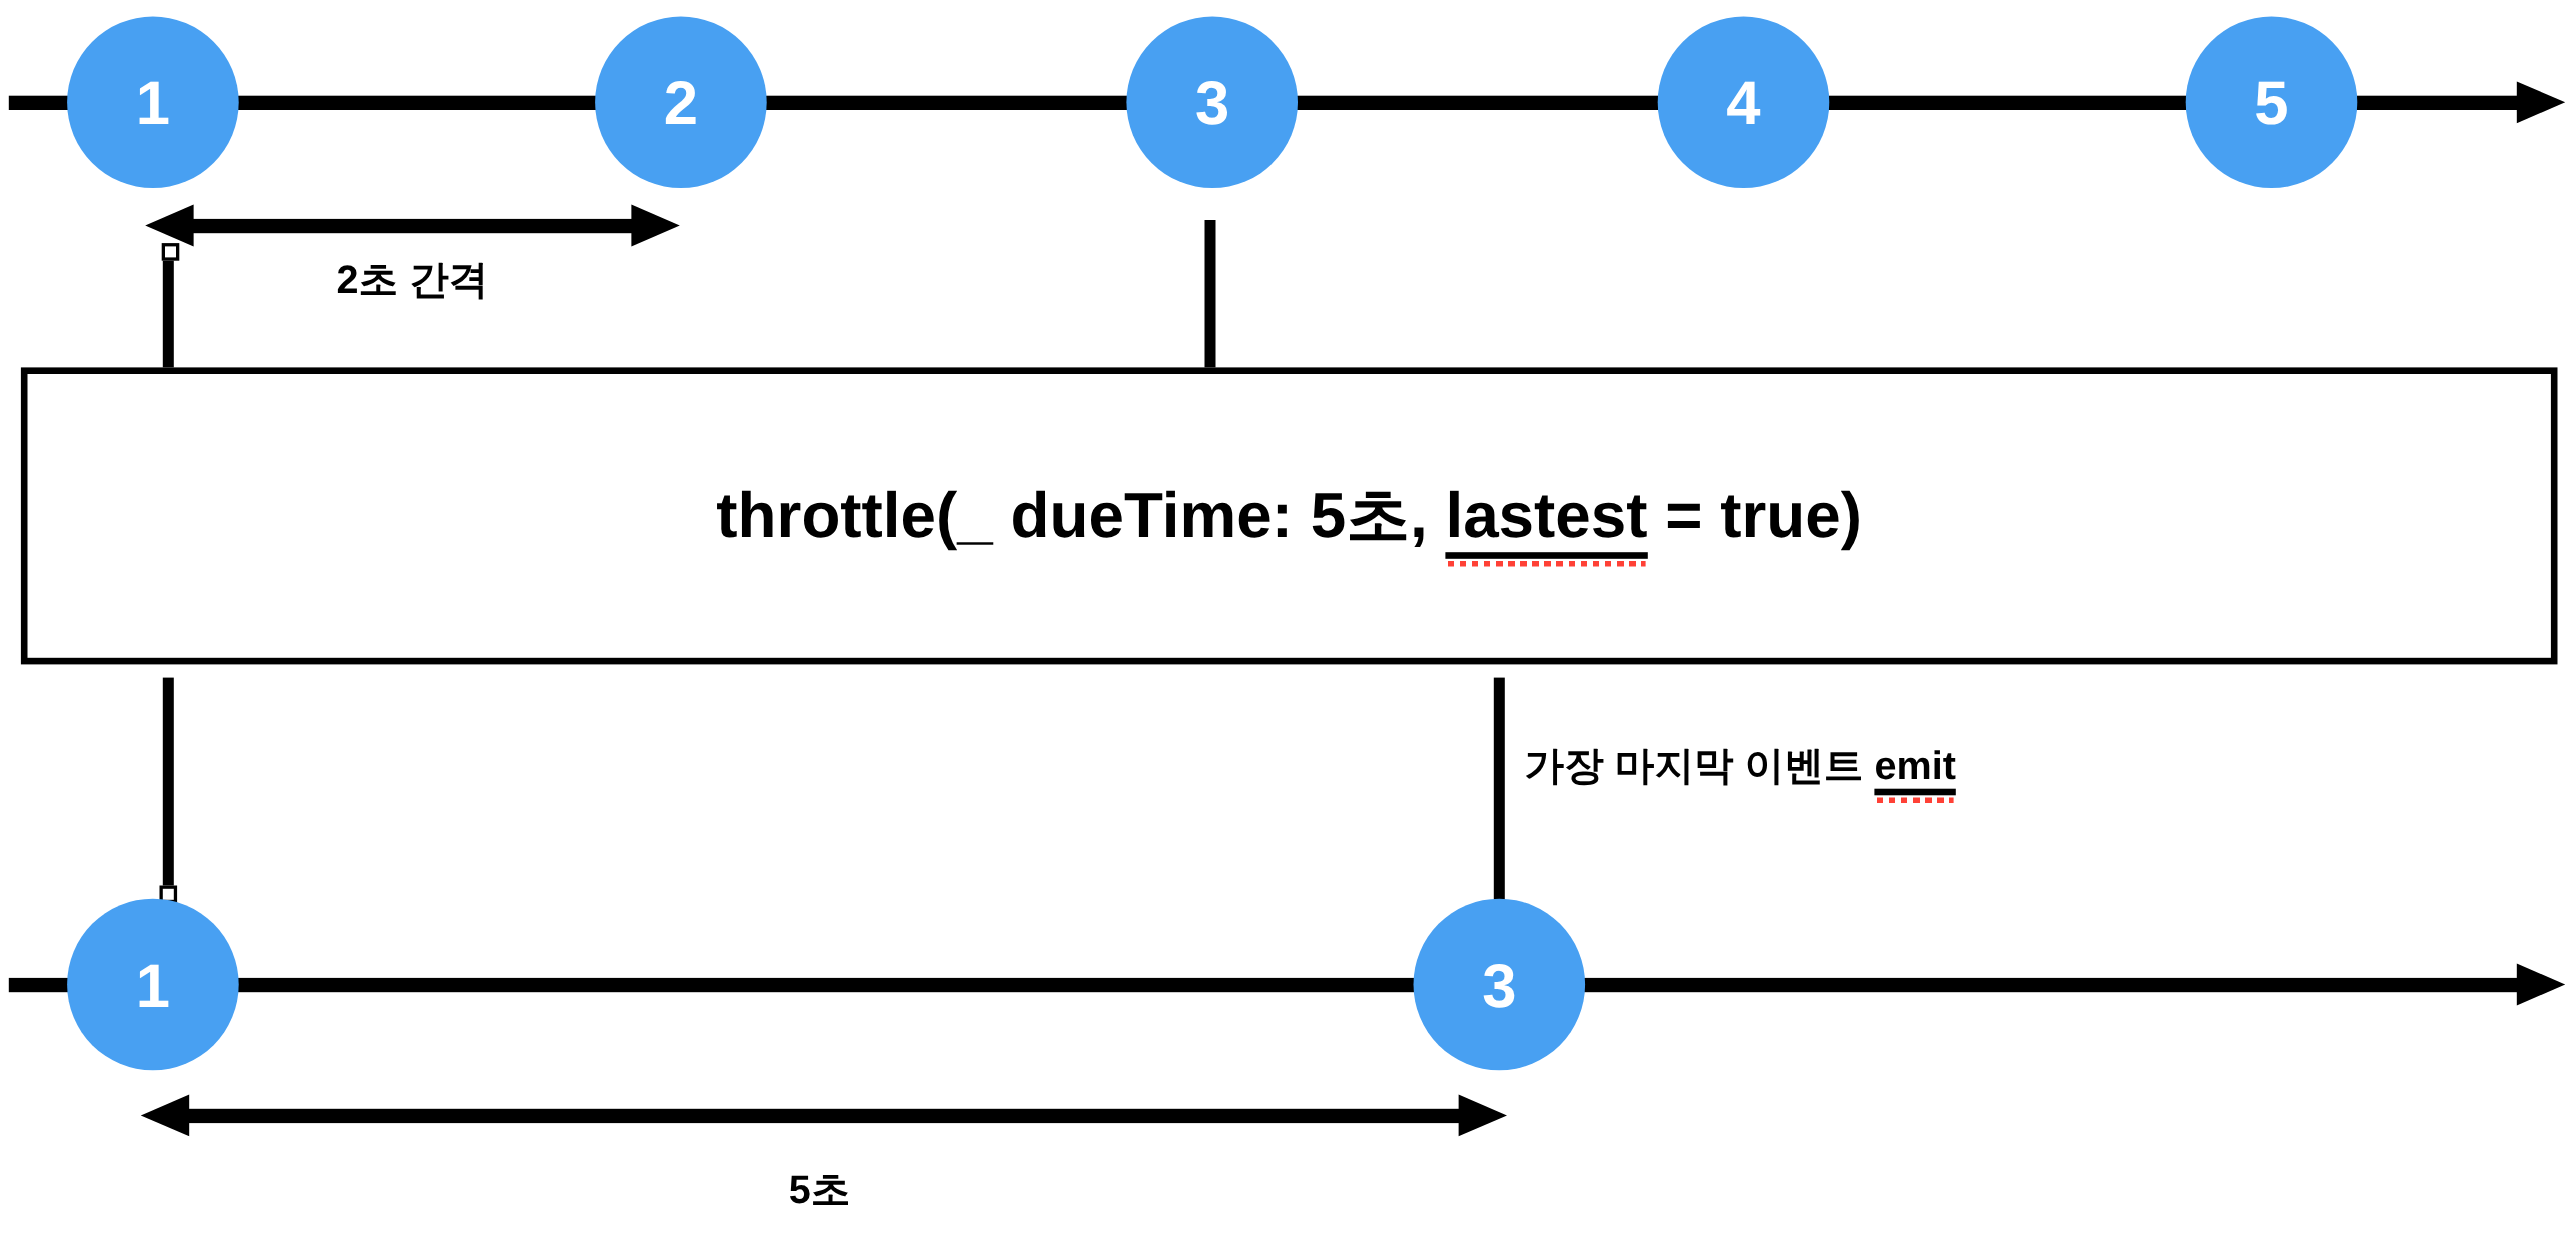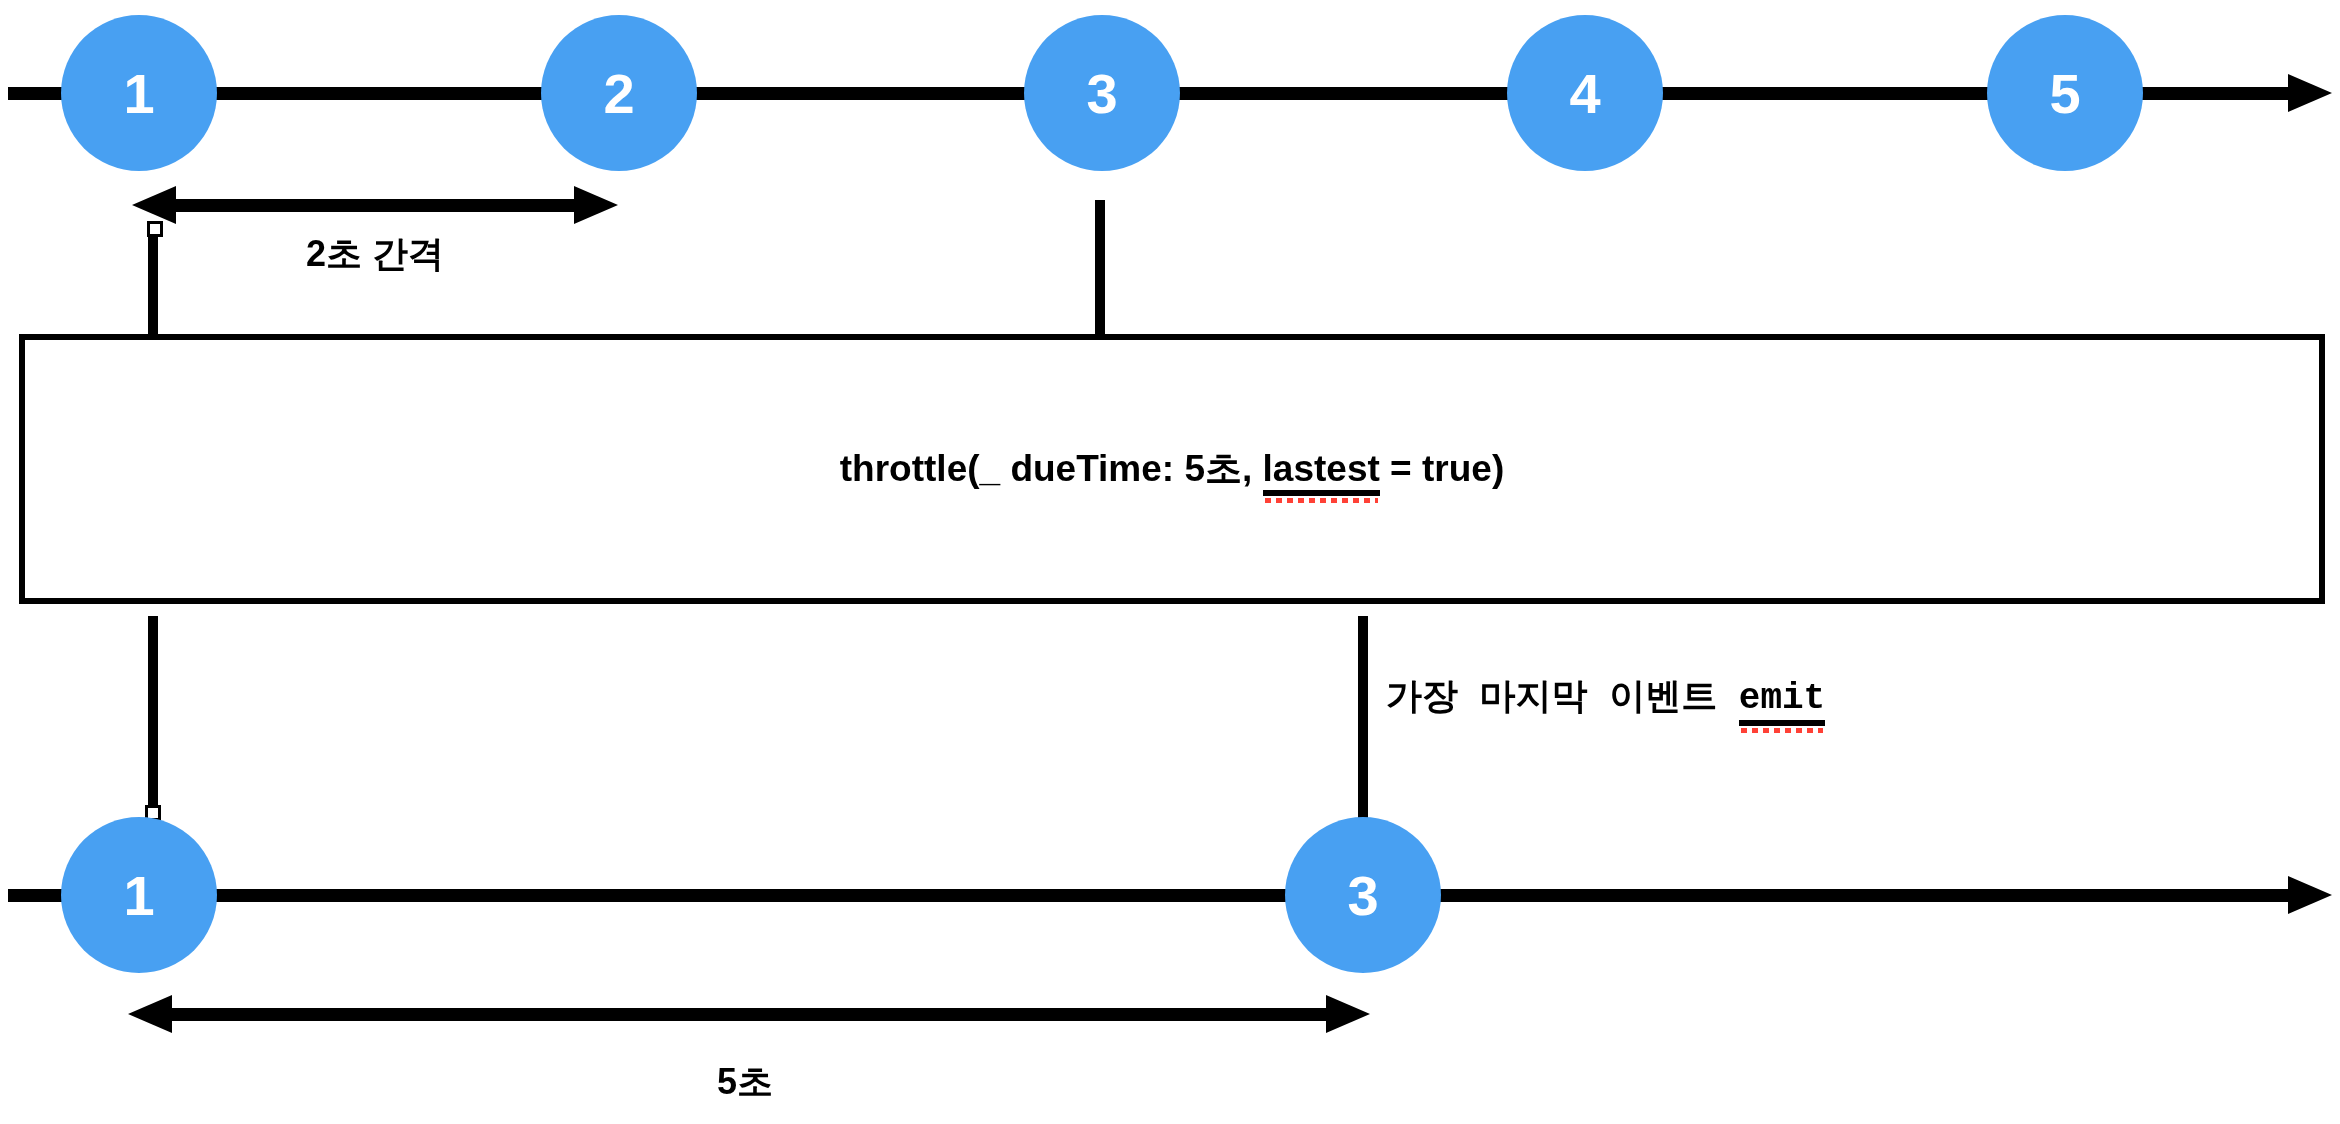--- a/index.html
+++ b/index.html
@@ -62,21 +62,21 @@
   
   .op-box {
     position: absolute;
     left: 19px; top: 334px;
     width: 2306px; height: 270px;
     border: 6px solid var(--line);
     background: var(--background);
     display: flex; align-items: center; justify-content: center;
   }
   .op-text {
-    font-size: 37px;
+    font-size: 58px;
     white-space: pre;
   }
 
   
   .miss {
     position: relative;
     border-bottom: 6px solid var(--line);
     padding-bottom: 1px;
   }
   .miss::after {
@@ -128,21 +128,21 @@
   <div class="v-line" style="left:1095px; top:200px; height:137px;"></div>
 
   <div class="op-box">
     <div class="op-text"><span>throttle(_ dueTime: 5초, </span><span class="miss"><span>lastest</span></span><span> = true)</span></div>
   </div>
 
   <div class="v-line" style="left:148px; top:616px; height:191px;"></div>
   <div class="handle" style="left:145px; top:805px;"></div>
   <div class="v-line" style="left:1358px; top:616px; height:202px;"></div>
 
-  <div class="label" style="left:1386px; top:672px;font-family:Liberation Mono, monospace;"><span>가장 마지막 이벤트 </span><span class="miss"><span>emit</span></span></div>
+  <div class="label" style="left:1386px; top:672px;"><span>가장 마지막 이벤트 </span><span class="miss"><span>emit</span></span></div>
 
   <div class="h-line" style="left:8px; top:889px; width:2282px;"></div>
   <div class="arrow-right" style="left:2288px; top:876px;"></div>
 
   <div class="marble" style="left:61px; top:817px;">
     <span>1</span>
   </div>
   <div class="marble" style="left:1285px; top:817px;">
     <span>3</span>
   </div>

